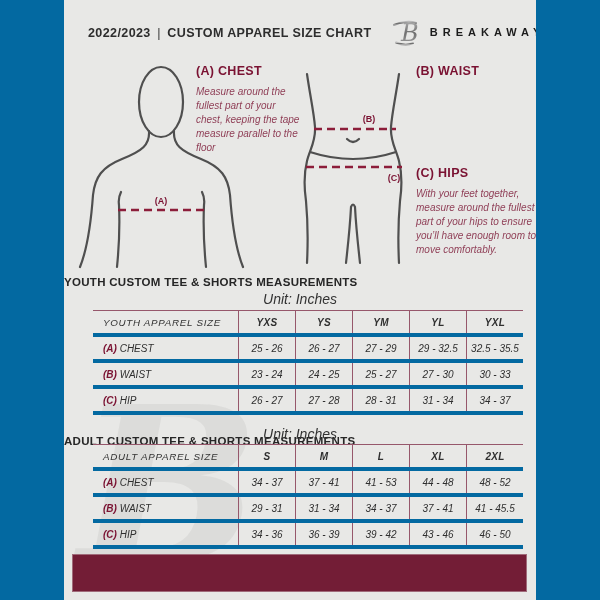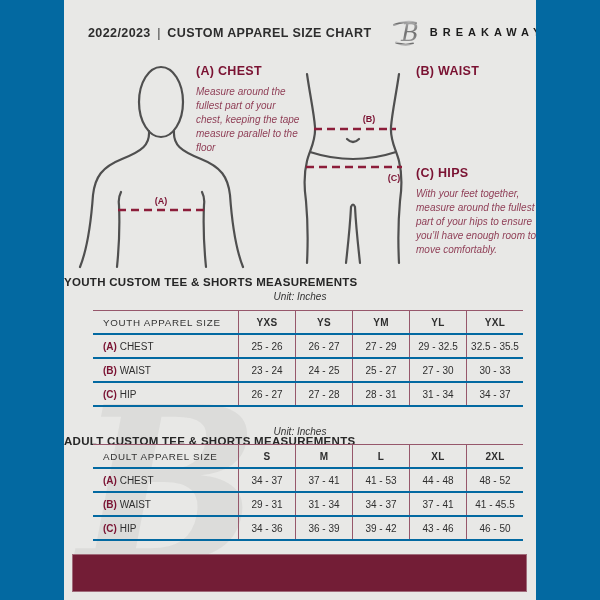--- a/index.html
+++ b/index.html
@@ -36,33 +36,33 @@
   .guide-waist { left:352px; top:64px; width:116px; }
   .guide-hips  { left:352px; top:166px; width:122px; }
 
   
   .section-title {
     position:absolute; left:0; width:472px; text-align:left;
     font-size:11.5px; font-weight:700; color:#262626; letter-spacing:.3px; z-index:2;
   }
   .section-unit {
     position:absolute; left:0; width:472px; text-align:center;
-    font-size:10px; font-style:italic; color:#333; z-index:2;
+    font-size:14px; font-style:italic; color:#333; z-index:2;
   }
   .youth-title { top:276px; } .youth-unit { top:291px; }
   .adult-title { top:411px;margin-top:24px; } .adult-unit { top:426px; }
 
   .table-wrap { position:absolute; left:29px; width:415px; z-index:2; }
   .youth-wrap { top:310px; } .adult-wrap { top:444px; }
 
   table.size-table { border-collapse:collapse; width:415px; table-layout:fixed; }
   .size-table th, .size-table td {
     height:22px; padding:0; font-size:10px; color:#2f2f2f;
-    border-top:1px solid #96576b; border-bottom:2px solid #0369a1;
-    background:transparent; vertical-align:middle;
+    border-top:1px solid #96576b; border-bottom:4px solid #0369a1;
+    background:transparent; vertical-align:middle;font-style:italic;
   }
   .size-table th:first-child, .size-table td:first-child {
     width:135px; text-align:left; padding-left:10px;
   }
   .size-table th:not(:first-child), .size-table td:not(:first-child) {
     width:56px; text-align:center; border-left:1px solid #96576b;
   }
   .size-table thead th { font-weight:700; letter-spacing:.3px; }
   .size-table thead th:first-child { font-weight:400; letter-spacing:.7px; font-size:9.8px; color:#333; }
   .size-table td .prefix { color:#7a1232; font-weight:700; }

